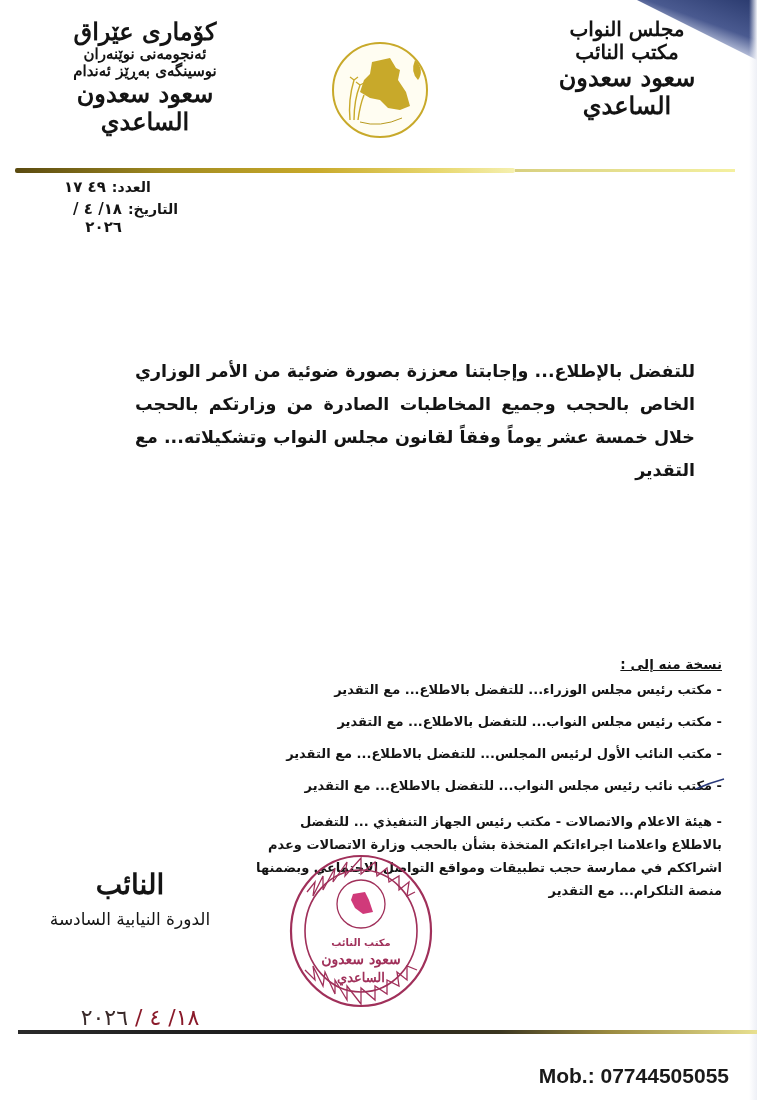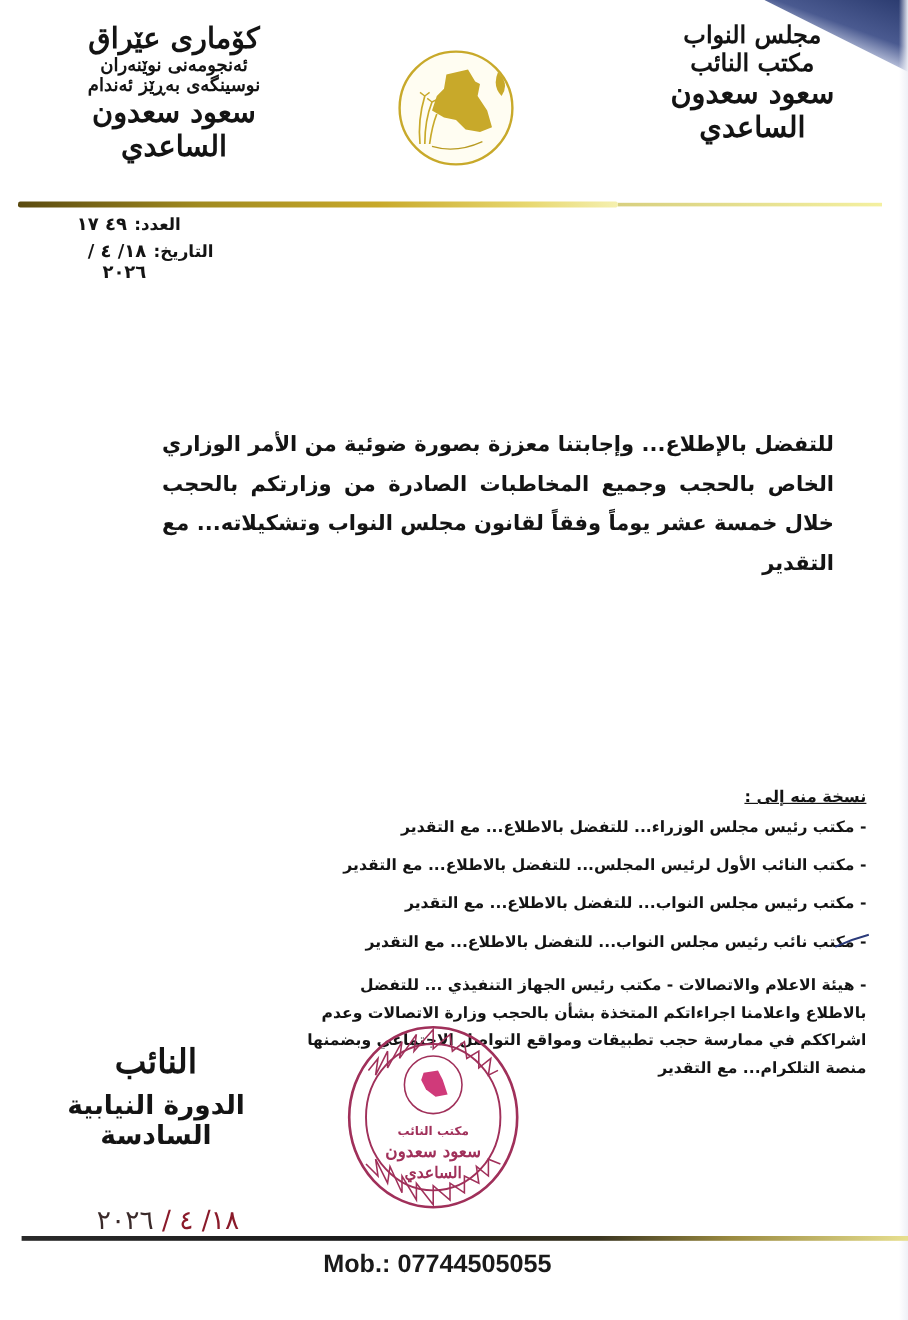--- a/index.html
+++ b/index.html
@@ -58,35 +58,35 @@
     .copy-item { height: 32px; line-height: 20px; }
     .copy-last { line-height: 23px; margin-top: 2px; width: 470px; }
     .tick-mark {
       position: absolute; left: 695px; top: 777px; width: 30px; height: 14px;
     }
     .signature {
       position: absolute; left: 20px; top: 870px; width: 220px; text-align: center;
     }
     .sig-title { font-family: "DejaVu Serif", serif; font-weight: bold; font-size: 28px; line-height: 1.1; display: block; }
     .sig-name { font-family: "DejaVu Serif", serif; font-weight: bold; font-size: 28px; line-height: 1.15; display: block; }
-    .sig-term { font-size: 22px; font-weight: bold; display: block; margin-top: 8px; }
+    .sig-term { font-size: 17px; font-weight: normal; display: block; margin-top: 8px; }
     .sig-date {
       position: absolute; left: 40px; top: 1005px; width: 200px; text-align: center;
       font-size: 22px; color: #3a2a2a; letter-spacing: 3px;
     }
     .sig-date .red { color: #8a1a2a; }
     .stamp {
       position: absolute; left: 287px; top: 852px; width: 148px; height: 158px;
     }
     .bottom-rule {
       position: absolute; left: 18px; top: 1030px; width: 739px; height: 4px;
       background: linear-gradient(90deg, #2a2a2a, #1a1a1a 40%, #3a3520 65%, #9a8a40 80%, #e8e090);
     }
     .mobile {
-      position: absolute; left: 0; top: 1042px; width: 729px; text-align: center;
+      position: absolute; left: 0; top: 1064px; width: 729px; text-align: right;
       font-family: "Liberation Sans", sans-serif; font-weight: bold; font-size: 21px; color: #1a1a1a;
     }
   </style>
 </head>
 <body>
 
 <div class="corner-shadow"></div>
 <div class="page-edge"></div>
 
 <div class="header-block header-right rtl">
@@ -123,22 +123,22 @@
     <span>التاريخ:</span>
     <span class="ref-val">١٨/ ٤ /٢٠٢٦</span>
   </div>
 </div>
 
 <div class="body-text rtl">للتفضل بالإطلاع... وإجابتنا معززة بصورة ضوئية من الأمر الوزاري الخاص بالحجب وجميع المخاطبات الصادرة من وزارتكم بالحجب خلال خمسة عشر يوماً وفقاً لقانون مجلس النواب وتشكيلاته... مع التقدير</div>
 
 <div class="copy-block rtl">
   <div class="copy-title">نسخة منه إلى :</div>
   <div class="copy-item">- مكتب رئيس مجلس الوزراء... للتفضل بالاطلاع... مع التقدير</div>
+  <div class="copy-item">- مكتب رئيس مجلس النواب... للتفضل بالاطلاع... مع التقدير</div>
   <div class="copy-item">- مكتب النائب الأول لرئيس المجلس... للتفضل بالاطلاع... مع التقدير</div>
-  <div class="copy-item">- مكتب رئيس مجلس النواب... للتفضل بالاطلاع... مع التقدير</div>
   <div class="copy-item">- مكتب نائب رئيس مجلس النواب... للتفضل بالاطلاع... مع التقدير</div>
   <div class="copy-last">- هيئة الاعلام والاتصالات - مكتب رئيس الجهاز التنفيذي ... للتفضل بالاطلاع واعلامنا اجراءاتكم المتخذة بشأن بالحجب وزارة الاتصالات وعدم اشراككم في ممارسة حجب تطبيقات ومواقع التواصل الاجتماعي وبضمنها منصة التلكرام... مع التقدير</div>
 </div>
 
 <svg class="tick-mark" viewBox="0 0 30 14">
   <path d="M1 12 Q14 6 29 2" stroke="#2a3a7a" stroke-width="1.6" fill="none"></path>
 </svg>
 
 <div class="signature rtl">
   <span class="sig-title">النائب</span>

